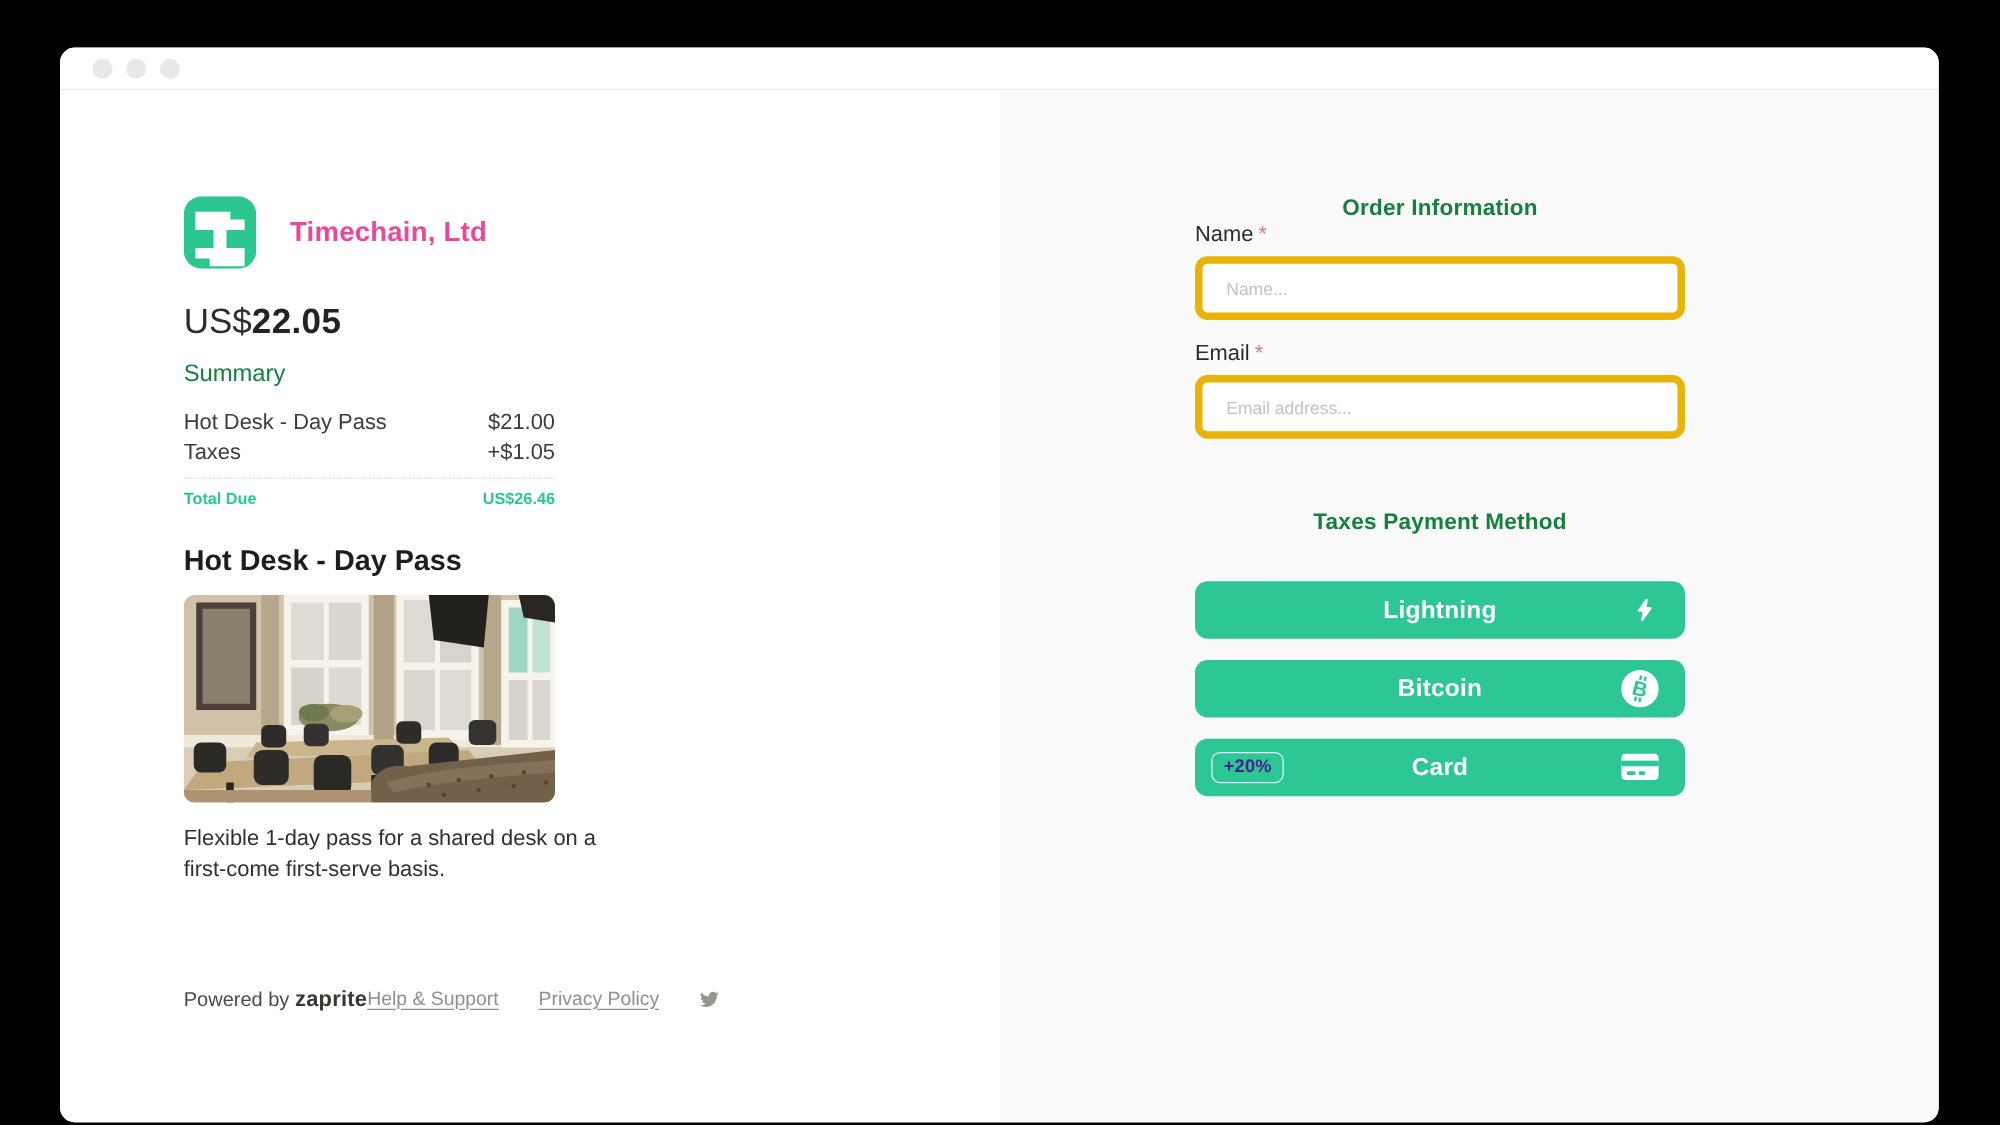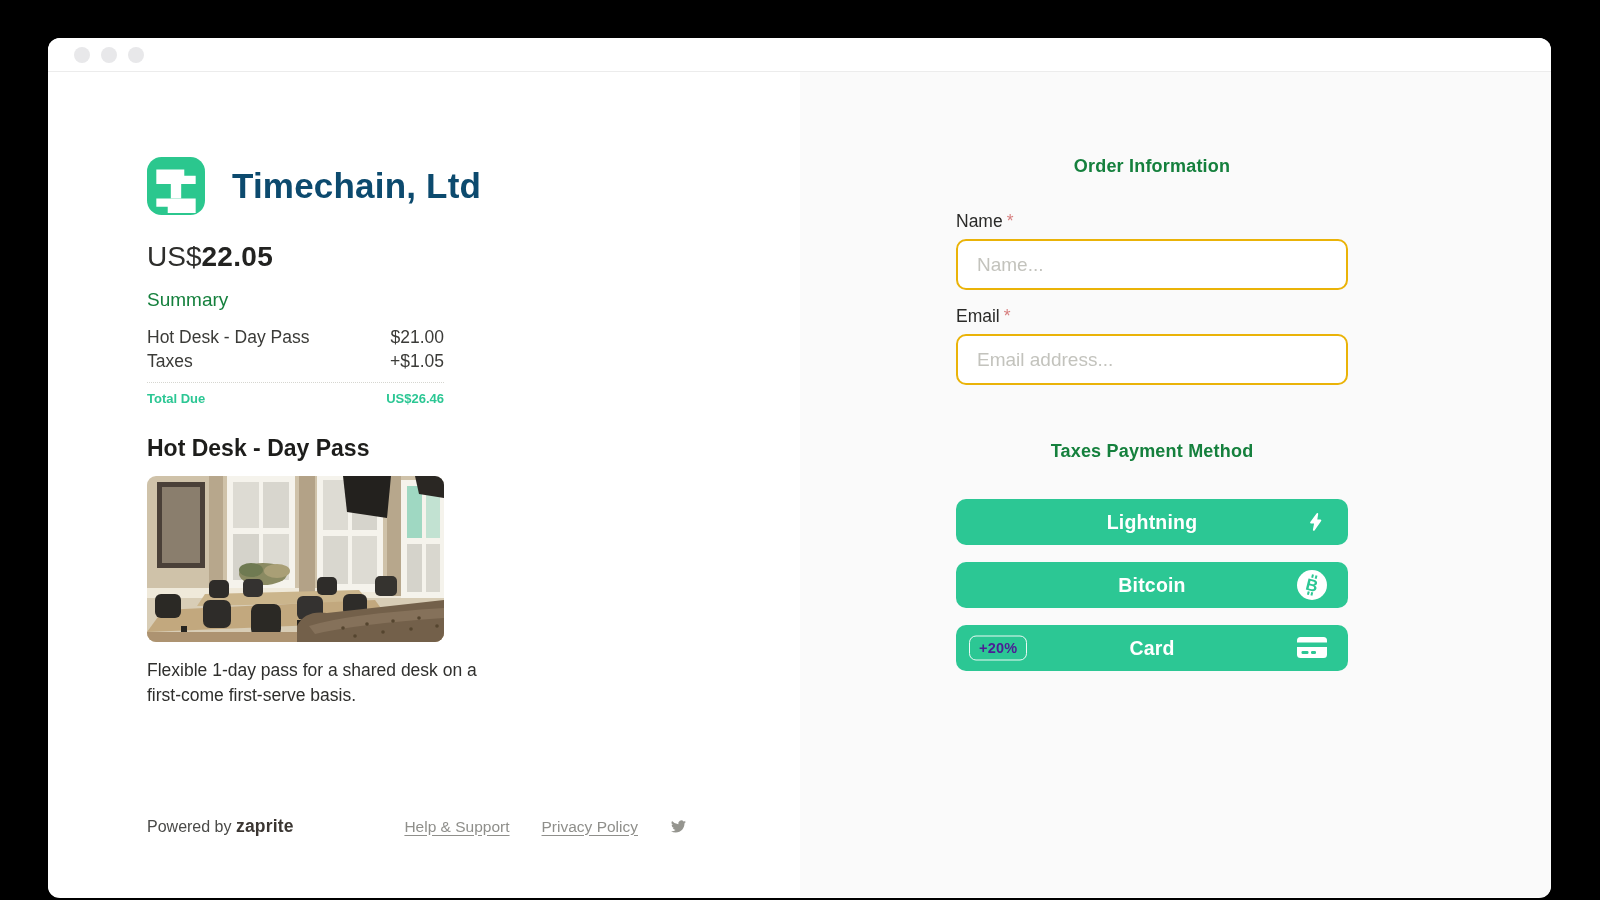--- a/index.html
+++ b/index.html
@@ -14,60 +14,60 @@
   .dot { width:16px; height:16px; border-radius:50%; background:#e8e8ea; }
 
   .main { display:flex; height:825px; }
   .left-panel { width:752px; background:#fff; position:relative;
     padding:85px 0 0 99px; }
   .right-panel { flex:1; background:#fafafa; padding-top:84px; }
 
   
   .brand-row { display:flex; align-items:center; gap:27px; }
   .logo { width:58px; height:58px; display:block; }
-  .brand-name { font-size:35px; font-weight:700; color:#0c4a6e; letter-spacing:.2px; }
+  .brand-name { font-size:22px; font-weight:700; color:#ec4899; letter-spacing:.2px; }
 
   .amount { margin-top:26px; font-size:28px; color:#2e2e2c; }
   .amount .cur { font-weight:400; }
   .amount .val { font-weight:700; color:#232321; letter-spacing:.3px; }
 
   .summary-label { margin-top:16px; font-size:19px; color:#15803d; }
 
   .items { width:297px; margin-top:14px; }
   .item-row { display:flex; justify-content:space-between; font-size:17.5px;
     color:#3b3b38; line-height:24px; }
   .items-sep { width:297px; border:none; border-top:1.5px dotted #d6d6d0; margin-top:9px; }
   .total-row { width:297px; display:flex; justify-content:space-between;
     margin-top:8px; font-size:13px; font-weight:700; color:#2cc794; }
 
   .product-title { margin-top:29px; font-size:23px; font-weight:700; color:#1d1d1b; }
   .product-image { margin-top:14px; width:297px; height:166px; border-radius:9px;
     overflow:hidden; display:block; }
   .product-desc { margin-top:16px; width:352px; font-size:17.5px; color:#2f2f2d;
     line-height:24.5px; }
 
-  .footer { position:absolute; left:99px; top:744px; width:540px;
-    display:flex; align-items:center; justify-content:space-between; }
+  .footer { position:absolute; left:99px; top:717px; width:540px;
+    display:flex; align-items:center; }
   .powered { font-size:16px; color:#4a4a48; }
   .powered b { font-size:17.5px; color:#3b3632; letter-spacing:.2px; }
   .footer-links { display:flex; align-items:center; gap:32px; }
   .flink { font-size:15.5px; color:#8f8f8b; text-decoration:underline;
     text-underline-offset:3px; cursor:pointer; }
   .tw { width:17px; height:15px; cursor:pointer; display:block; }
 
   
   .form-col { width:392px; margin-left:156px; }
   .section-title { font-size:18px; font-weight:700; color:#15803d;
     text-align:center; letter-spacing:.2px; }
-  .field-label { margin-top:34px; font-size:17.5px; color:#2a2a28; }
+  .field-label { font-size:17.5px; color:#2a2a28; }
   .req { color:#d77f7f; margin-left:4px; }
   .field-label.email { margin-top:16px; }
   .text-input { margin-top:7px; width:392px; height:51px; background:#fff;
-    border:2px solid #eab308; border-radius:10px; padding:0 19px;
-    font-size:19px; color:#333; outline:none;
+    border:6px solid #eab308; border-radius:10px; padding:0 19px;
+    font-size:14px; color:#333; outline:none;
     font-family:"Liberation Sans","DejaVu Sans",sans-serif; }
   .text-input::placeholder { color:#c3c3bd; }
 
   .pay-title { margin-top:56px; }
   .pay-btn { position:relative; width:392px; height:46px; margin-top:17px;
     background:#2cc794; border:none; border-radius:10px; cursor:pointer;
     display:flex; align-items:center; justify-content:center;
     color:#fff; font-size:19.5px; font-weight:700; letter-spacing:.2px;
     font-family:"Liberation Sans","DejaVu Sans",sans-serif; }
   .pay-btn.first { margin-top:37px;align-items:center; }

